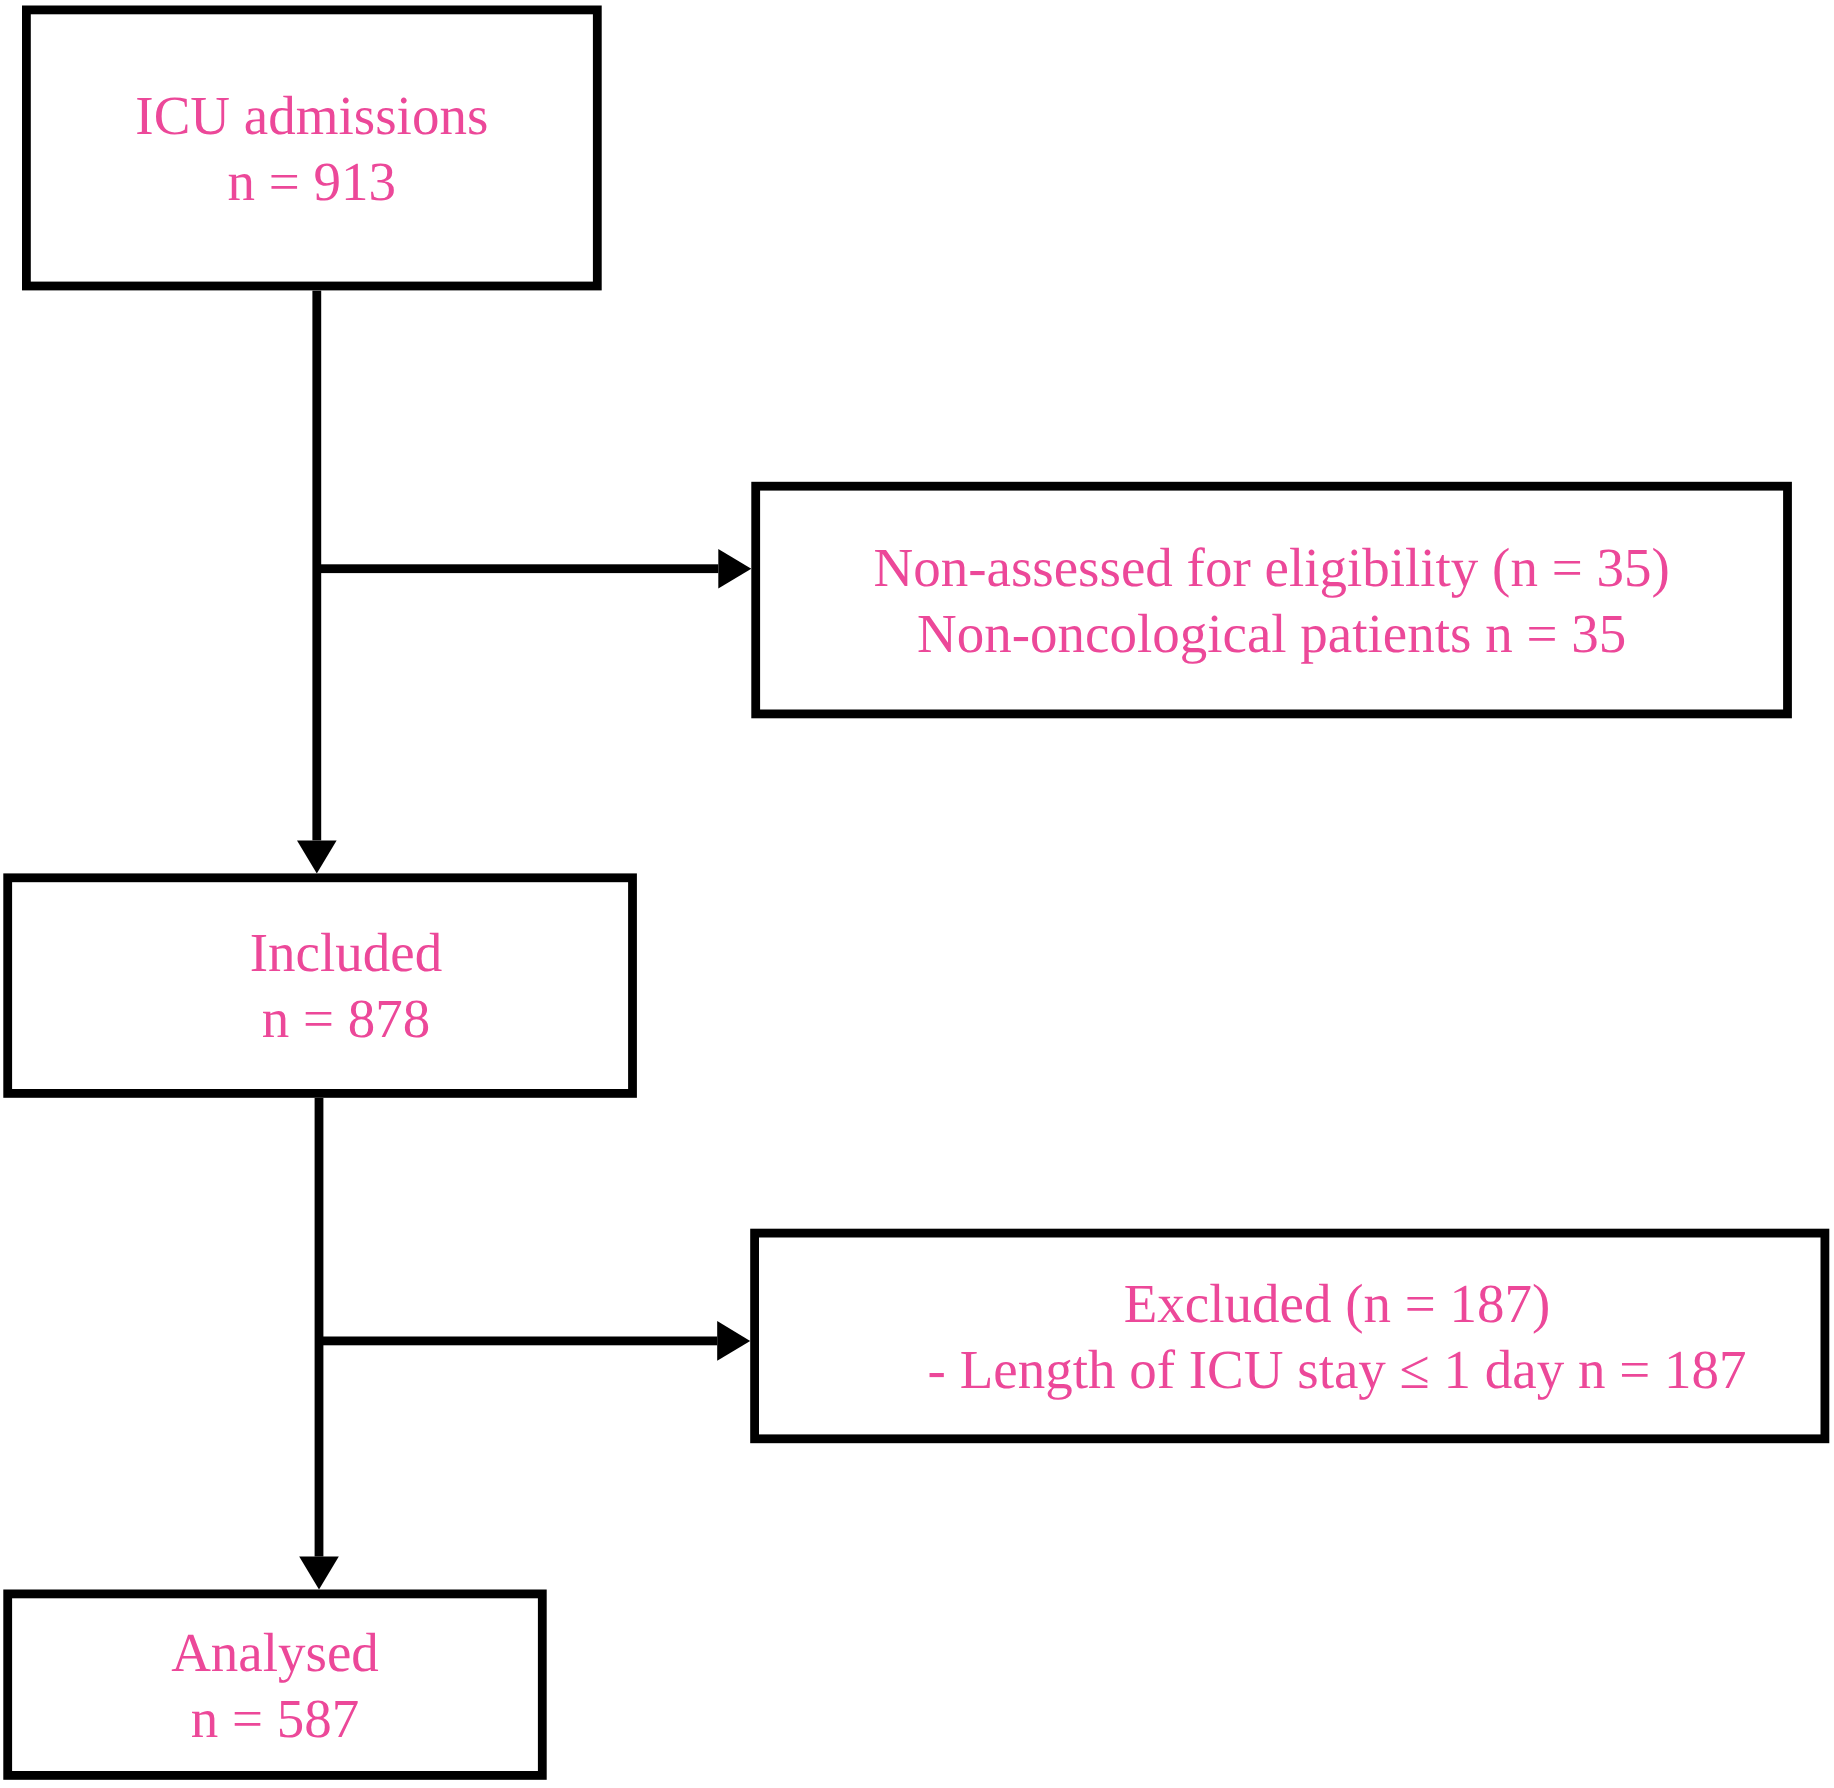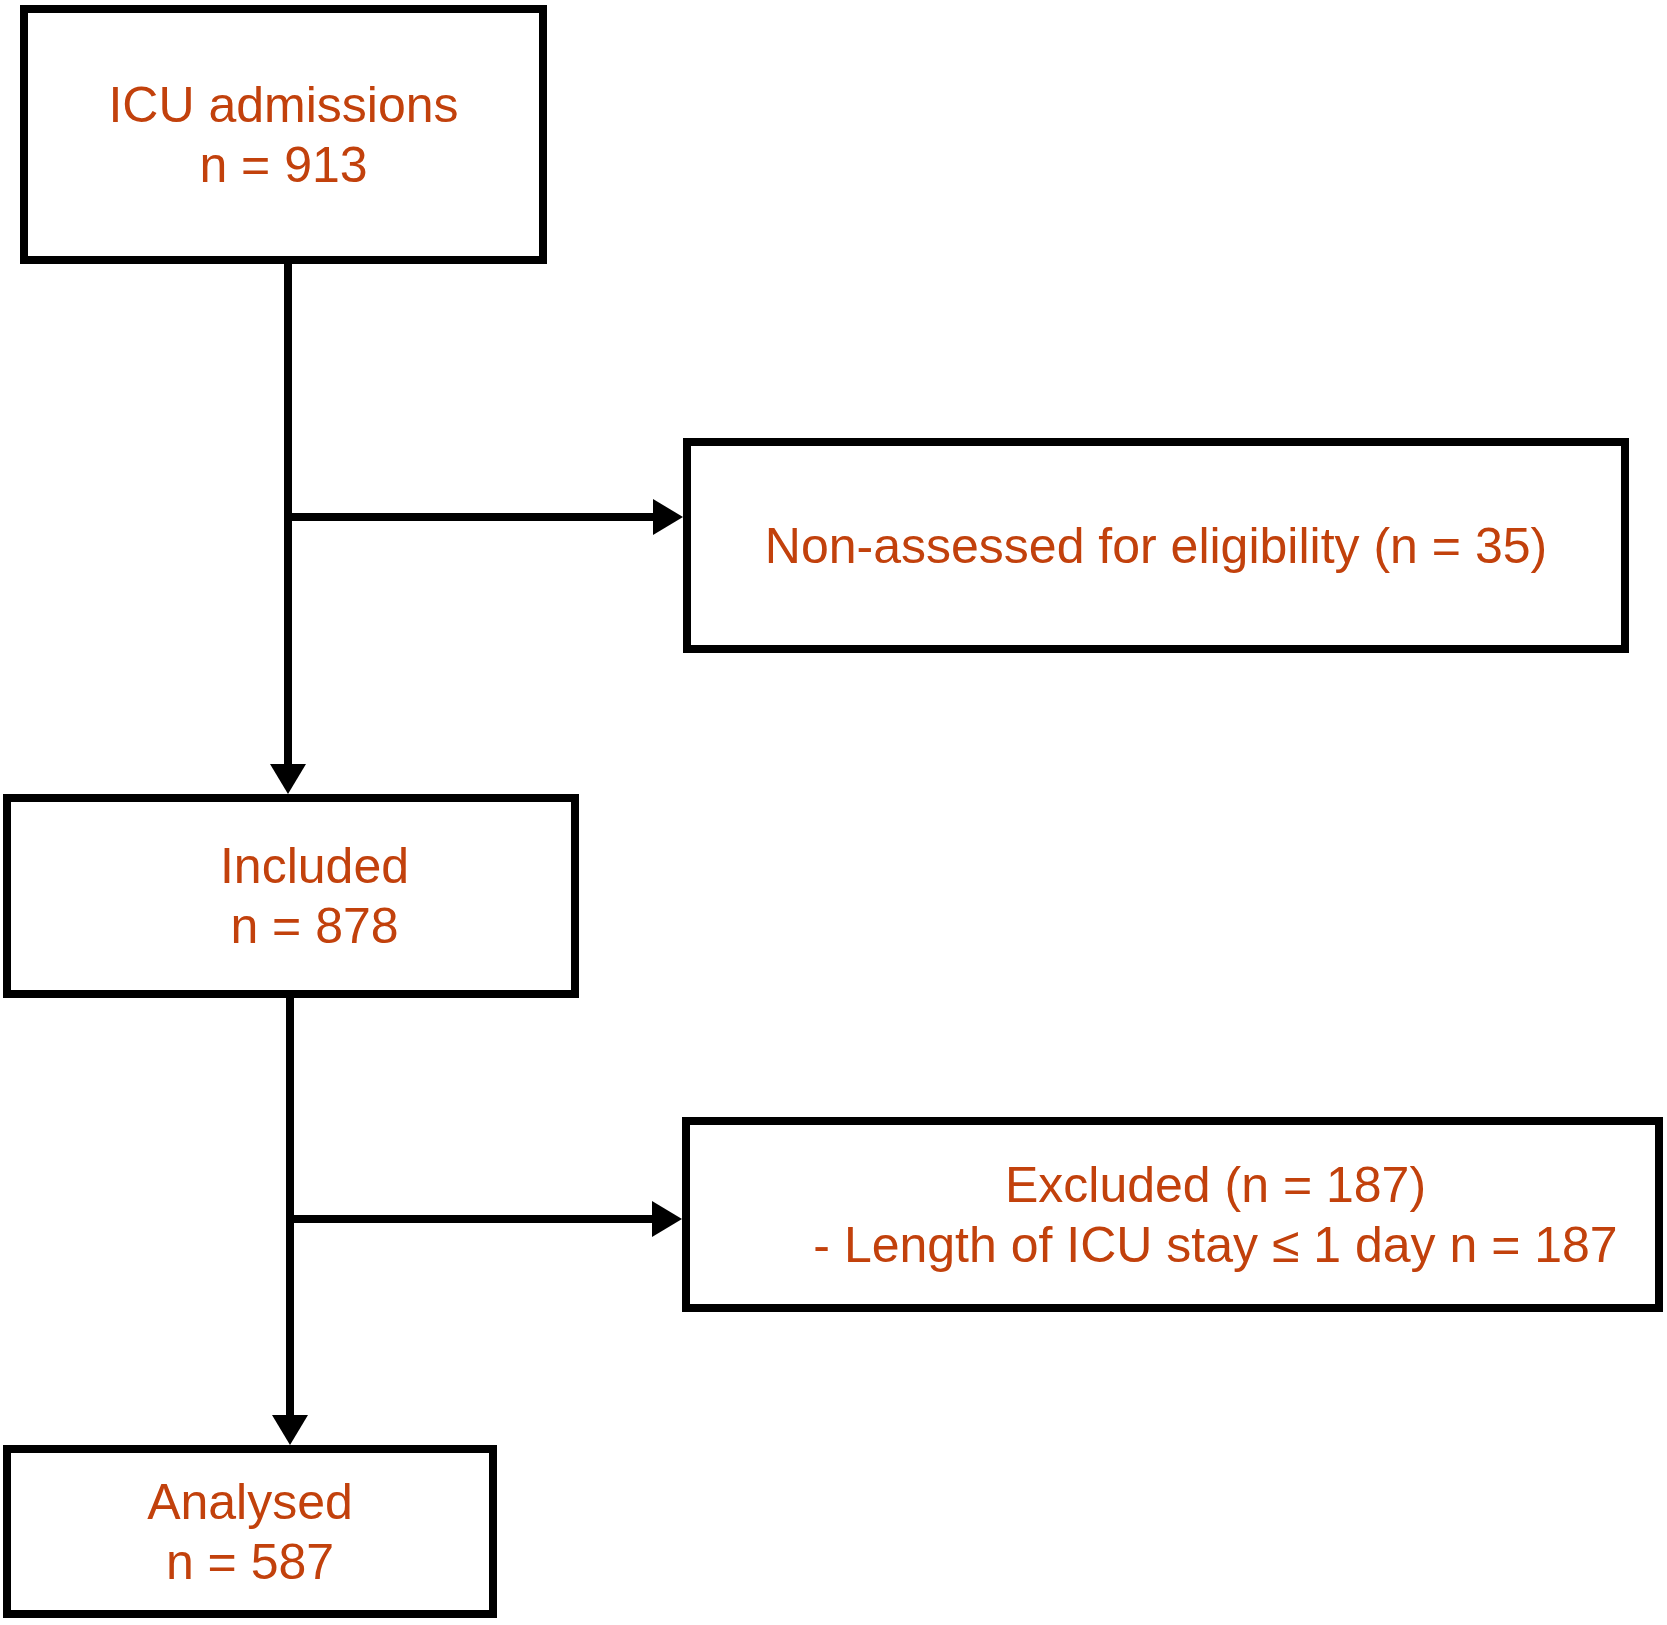--- a/index.html
+++ b/index.html
@@ -5,22 +5,22 @@
   html, body {
     margin: 0;
     padding: 0;
     background: #ffffff;
   }
   .canvas {
     position: relative;
     width: 1667px;
     height: 1625px;
     background: #ffffff;
-    font-family: Liberation Sans, sans-serif;
-    color: #c2410c;
+    font-family: Liberation Serif, serif;
+    color: #ec4899;
     overflow: hidden;
   }
   .node {
     position: absolute;
     box-sizing: border-box;
     border: 8px solid #000000;
     background: #ffffff;
     display: flex;
     flex-direction: column;
     align-items: center;
@@ -82,20 +82,21 @@
   <div class="edge" id="edge-h2"></div>
   <div class="arrowhead arrow-right" id="ah-h2"></div>
 
   <div class="node" id="node-icu">
     <div>ICU admissions</div>
     <div>n = 913</div>
   </div>
 
   <div class="node" id="node-nonassessed">
     <div>Non-assessed for eligibility (n = 35)</div>
+    <div>Non-oncological patients n = 35</div>
   </div>
 
   <div class="node" id="node-included">
     <div>Included</div>
     <div>n = 878</div>
   </div>
 
   <div class="node" id="node-excluded">
     <div>Excluded (n = 187)</div>
     <div>- Length of ICU stay ≤ 1 day n = 187</div>

